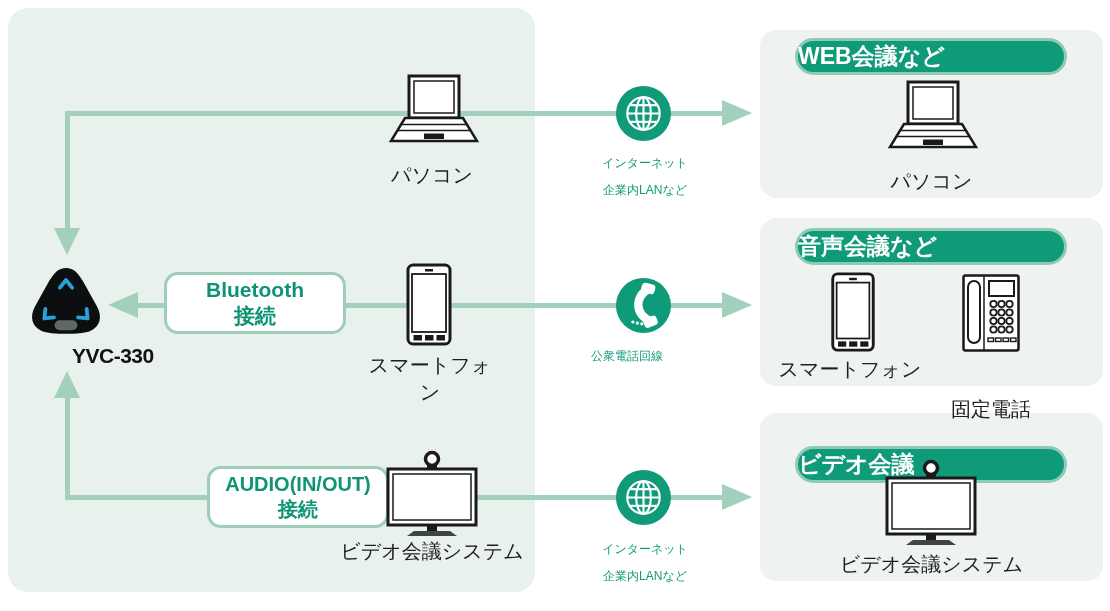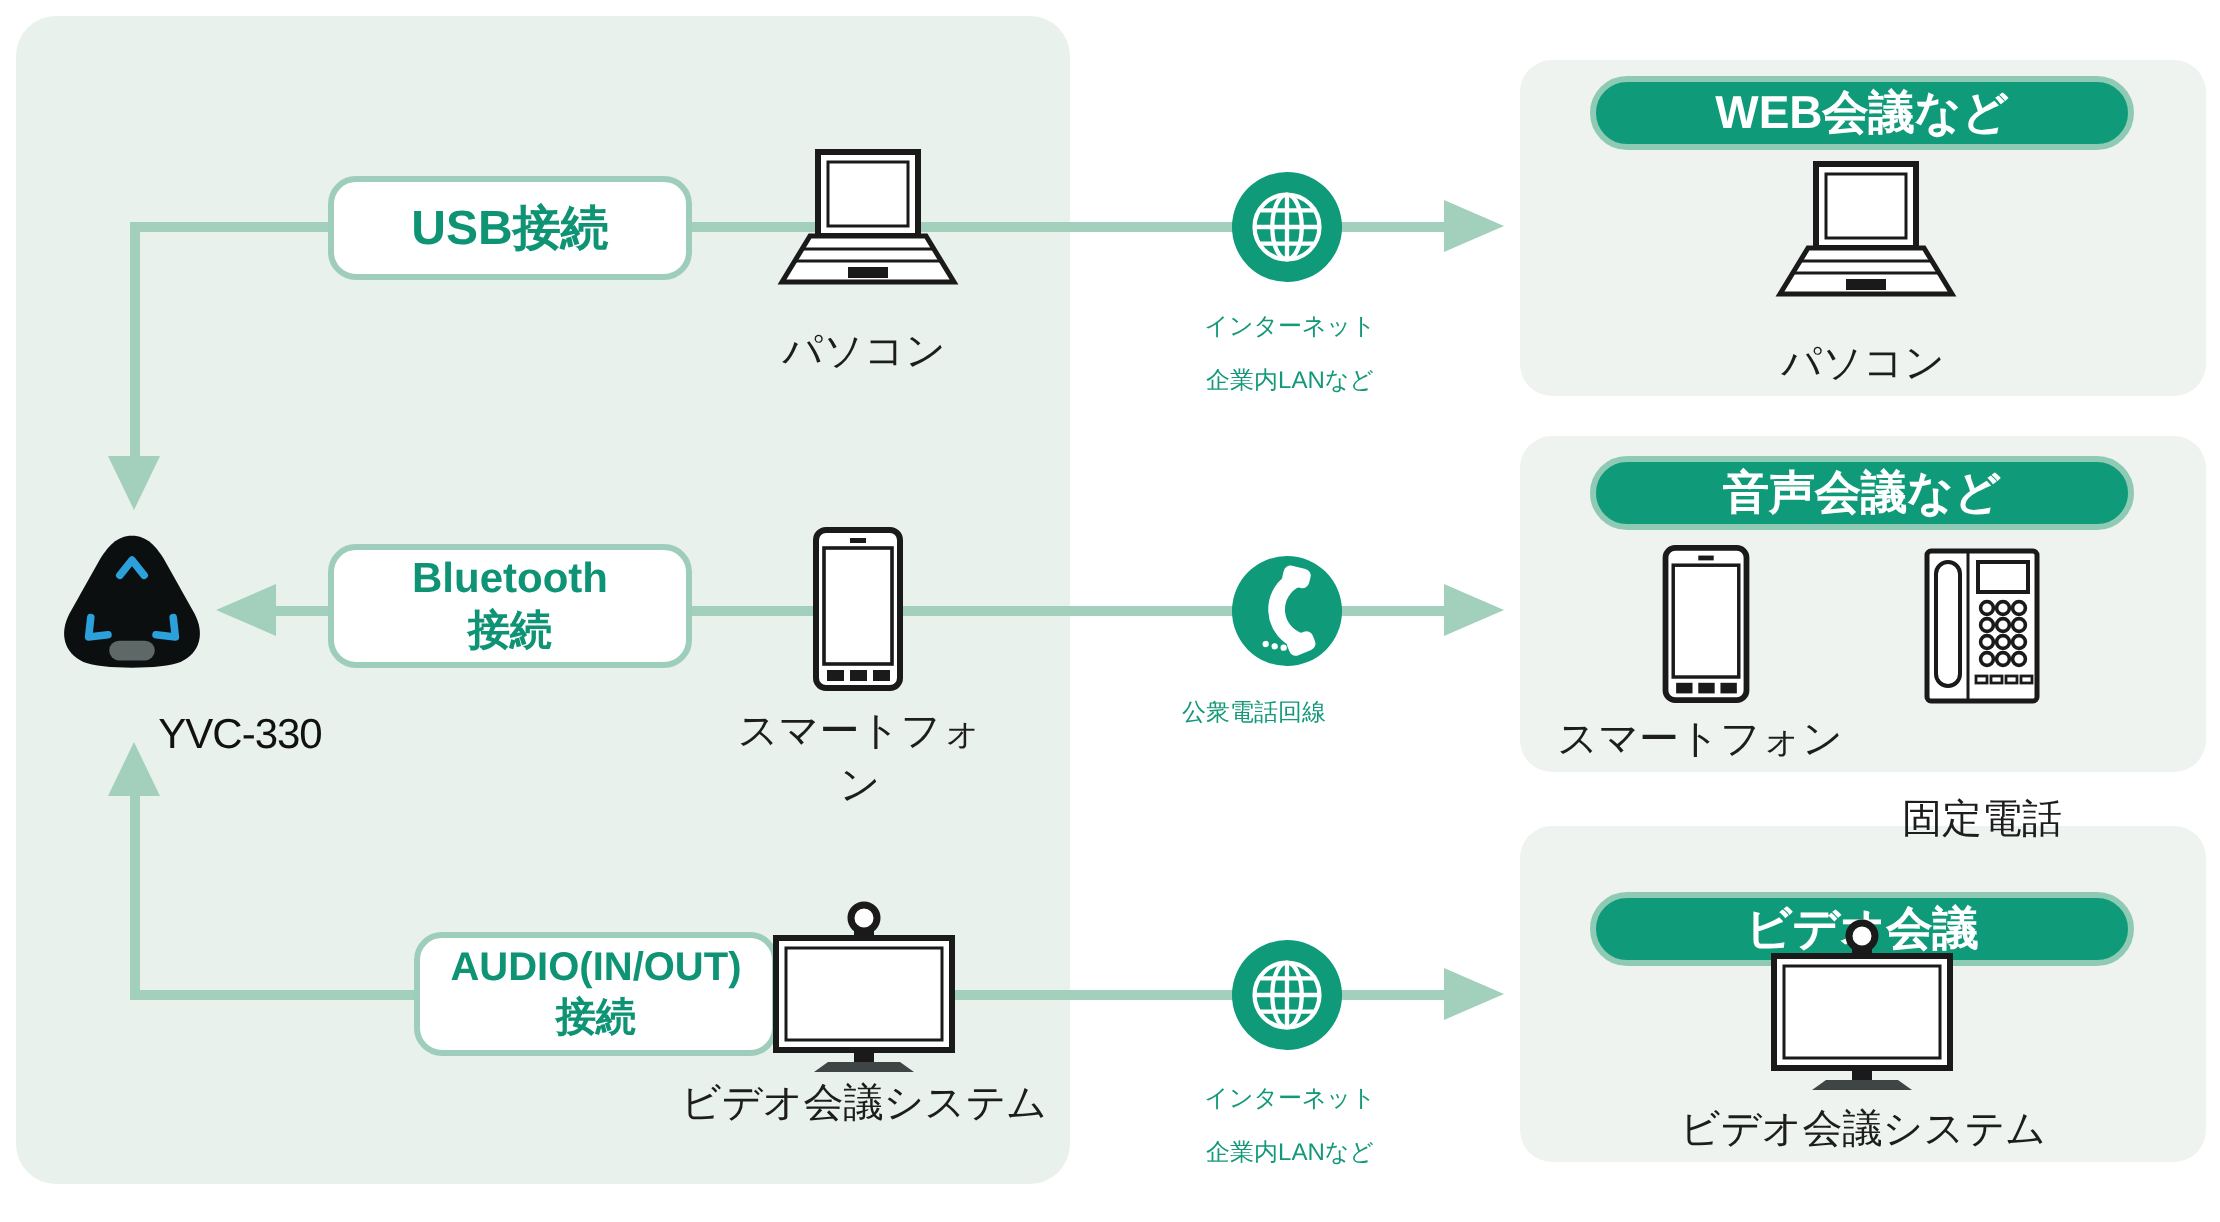--- a/index.html
+++ b/index.html
@@ -31,32 +31,32 @@
     border:3px solid #9ecdbb; border-radius:14px; color:#0e9475;
     font-weight:bold; display:flex; flex-direction:column;
     align-items:center; justify-content:center; text-align:center;
   }
   .conn-box .l1 { display:block; }
   
   .pill {
     position:absolute; left:35px; width:272px; height:37px;
     background:#0f9a79; border:3px solid #8fcbb4; border-radius:20px;
     color:#ffffff; font-weight:bold; font-size:23px;
-    display:flex; align-items:center; justify-content:center;
+    display:flex; align-items:center; 
   }
   .dev-label {
     position:absolute; color:#1d1d1d; font-size:20px; text-align:center;
   }
   .net-label {
     position:absolute; color:#13997a; font-size:12px; text-align:center;
     line-height:27px;
   }
   .yvc-label {
-    position:absolute; left:72px; top:344px; width:96px; text-align:center;
-    color:#111; font-weight:normal; font-size:21px; letter-spacing:-0.5px;margin-top:12px;
+    position:absolute; left:72px; top:344px; width:96px; text-align:left;
+    color:#111; font-weight:bold; font-size:21px; letter-spacing:-0.5px;
   }
   .icon { position:absolute; line-height:0; }
   svg { display:block; }
 </style>
 </head>
 <body>
 
 <div id="stage">
 
   <div class="left-panel"></div>
@@ -82,23 +82,20 @@
     <svg width="76" height="80" viewBox="0 0 100 105">
       <path d="M50 5 C 60 5 66 12 72 22 L 91 56 C 98 69 95 82 82 88 C 70 93 30 93 18 88 C 5 82 2 69 9 56 L 28 22 C 34 12 40 5 50 5 Z" fill="#0c0f10"></path>
       <path d="M-8 5 L0 -5 L8 5" transform="translate(50,26)" stroke="#2ba0da" stroke-width="5" fill="none" stroke-linecap="round" stroke-linejoin="round"></path>
       <path d="M-8 5 L0 -5 L8 5" transform="translate(25,68) rotate(-135)" stroke="#2ba0da" stroke-width="5" fill="none" stroke-linecap="round" stroke-linejoin="round"></path>
       <path d="M-8 5 L0 -5 L8 5" transform="translate(75,68) rotate(135)" stroke="#2ba0da" stroke-width="5" fill="none" stroke-linecap="round" stroke-linejoin="round"></path>
       <rect x="35" y="74" width="30" height="13" rx="6.5" fill="#5d6867"></rect>
     </svg>
   </span>
   <div class="yvc-label">YVC-330</div>
 
-  <div class="conn-box" style="top:88px; height:52px; font-size:24px;">
-    <span class="l1">USB接続</span>
-  </div>
   <div class="conn-box" style="top:272px; height:62px; font-size:21px; line-height:26px;">
     <span class="l1">Bluetooth</span>
     <span class="l1">接続</span>
   </div>
   <div class="conn-box" style="top:466px; height:62px; font-size:20px; line-height:25px;margin-left:43px;">
     <span class="l1">AUDIO(IN/OUT)</span>
     <span class="l1">接続</span>
   </div>
 
   <span class="icon" style="left:385px; top:74px;">

